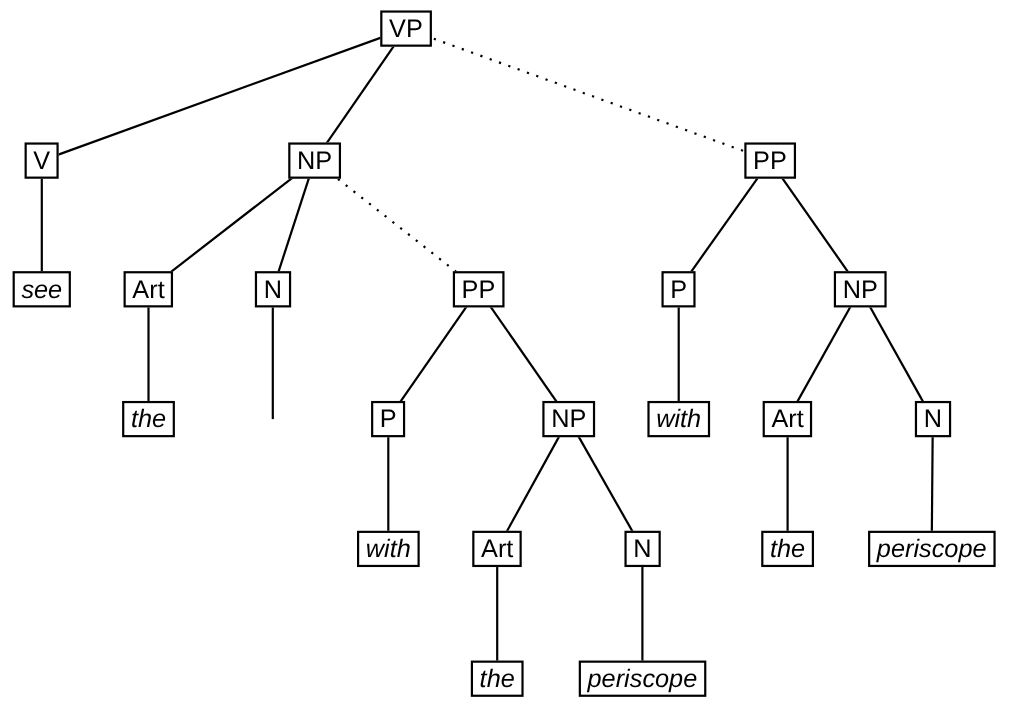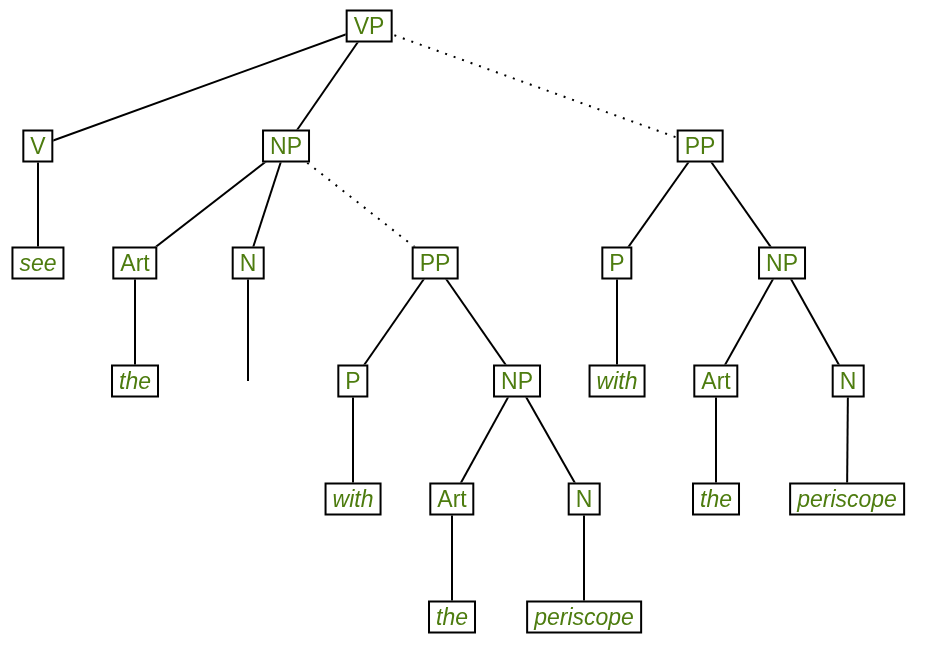--- a/index.html
+++ b/index.html
@@ -27,21 +27,21 @@
     left: 0;
     top: 0;
     width: 927px;
     height: 646px;
   }
   .node {
     position: absolute;
     transform: translate(-50%, -50%);
     background: #ffffff;
     border: 2px solid #000000;
-    color: #4d7c0f;
+    color: #000000;
     font-size: 23px;
     line-height: 26px;
     padding: 1px 6px 2px 6px;
     white-space: nowrap;
     text-align: center;
     box-sizing: content-box;
   }
   .node.terminal {
     font-style: italic;
   }

